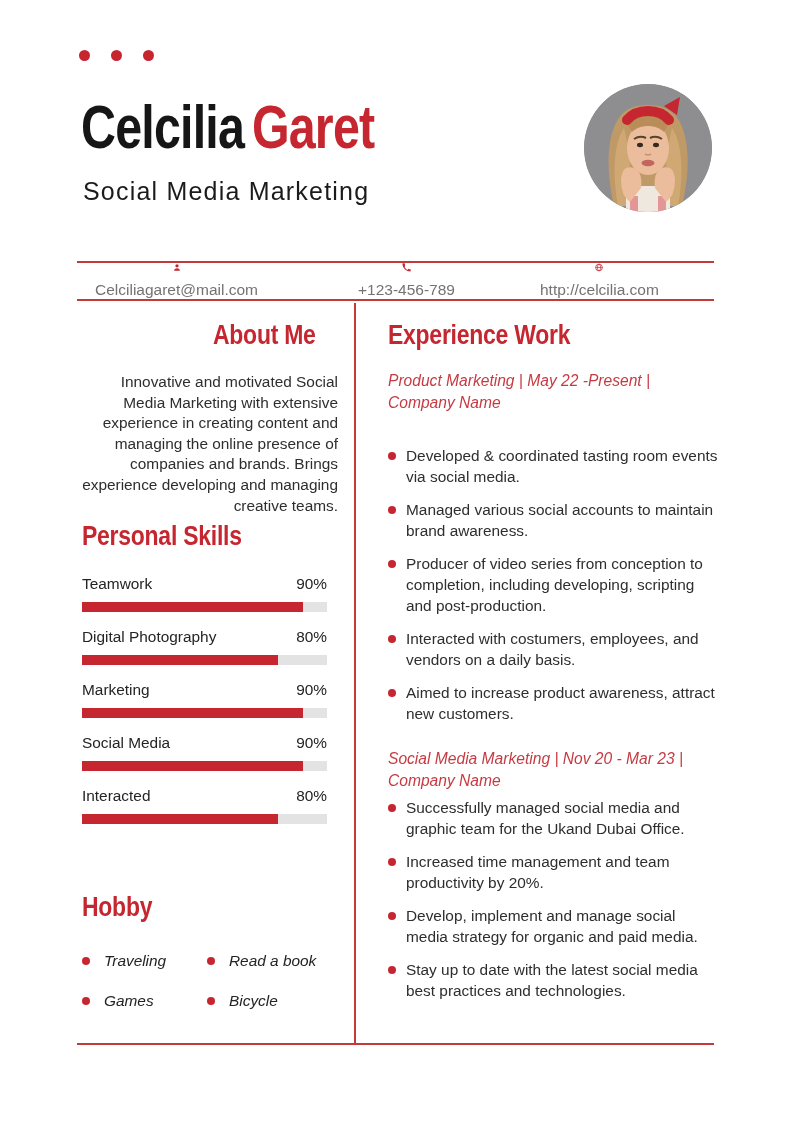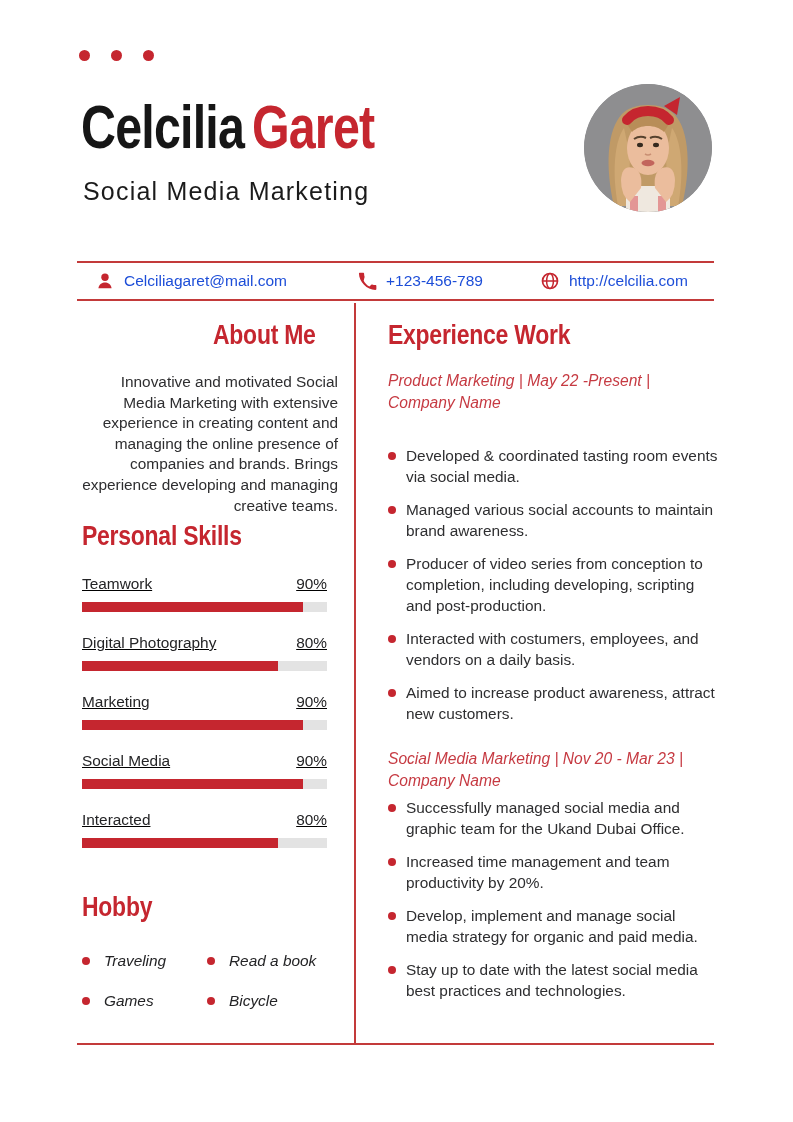--- a/index.html
+++ b/index.html
@@ -27,40 +27,40 @@
   .subtitle{position:absolute;left:83px;top:177px;font-size:25px;letter-spacing:1.2px;color:#1b1b1b;}
 
   .photo{position:absolute;left:584px;top:84px;width:128px;height:128px;border-radius:50%;
          overflow:hidden;background:#8e8e90;}
   .photo svg{display:block;width:100%;height:100%;}
 
   
   .contact-bar{position:absolute;left:77px;top:261px;width:637px;height:40px;
                border-top:2px solid var(--line-red);border-bottom:2px solid var(--line-red);}
   .contact-item{position:absolute;top:0;height:100%;display:flex;align-items:center;gap:9px;
-                font-size:15.5px;color:#1d4ed8;}
+                font-size:15.5px;color:#737373;flex-direction:column;}
   .contact-item svg{display:block;}
   .ci-email{left:18px;} .ci-phone{left:281px;} .ci-site{left:463px;}
 
   
   .vdivider{position:absolute;left:354px;top:303px;width:2px;height:740px;background:var(--line-red);}
   .bottom-line{position:absolute;left:77px;top:1043px;width:637px;height:2px;background:var(--line-red);}
 
   
   .section-title{font-size:28px;font-weight:800;color:var(--red);display:inline-block;
                  transform:scaleX(.82);transform-origin:0 0;white-space:nowrap;
                  letter-spacing:-.3px;line-height:30px;}
 
   
   .about{position:absolute;left:82px;top:320px;width:256px;text-align:right;}
   .about-text{margin-top:22px;font-size:15.4px;line-height:20.6px;color:var(--body);}
 
   .skills{position:absolute;left:82px;top:521px;width:245px;}
   .skill-list{margin-top:24px;}
-  .skill{margin-bottom:22px;text-decoration:underline;}
+  .skill{margin-bottom:16px;}
   .skill-head{display:flex;justify-content:space-between;align-items:baseline;
               font-size:15.4px;color:#242426;}
   .skill-track{margin-top:9px;height:10px;background:var(--track);}
   .skill-fill{height:100%;background:var(--red);}
 
   .hobby{position:absolute;left:82px;top:892px;width:270px;}
   .hobby-grid{margin-top:30px;display:grid;grid-template-columns:125px auto;row-gap:22px;font-style:italic;}
   .hobby-item{display:flex;align-items:center;gap:14px;font-size:15.4px;color:#242426;}
   .hobby-dot{width:8px;height:8px;border-radius:50%;background:var(--red);flex:0 0 8px;}
 

